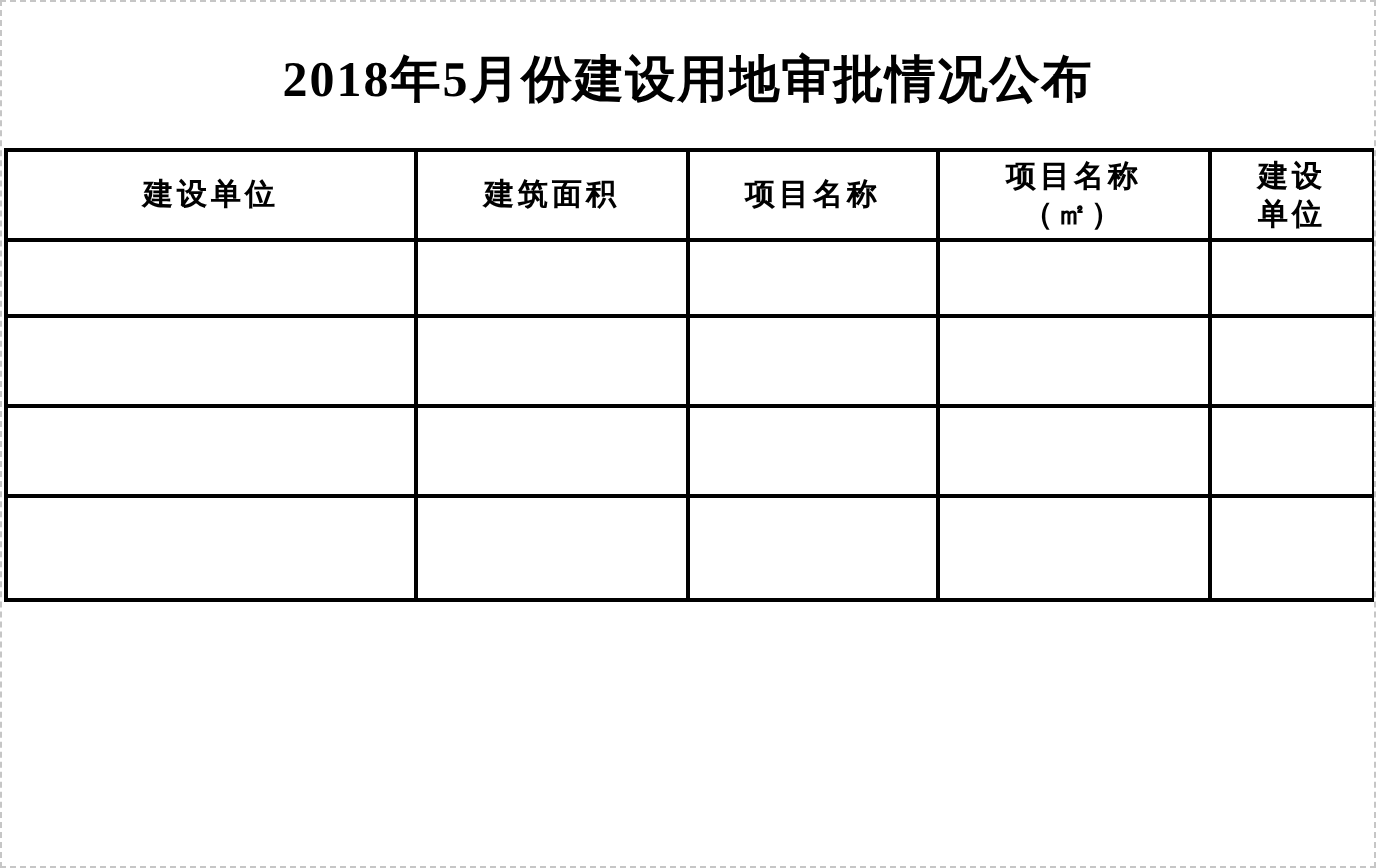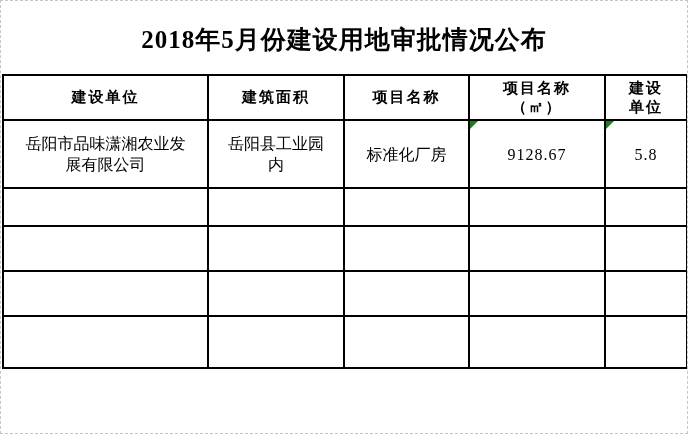--- a/index.html
+++ b/index.html
@@ -95,33 +95,20 @@
     <thead>
       <tr>
         <th>建设单位</th>
         <th>建筑面积</th>
         <th>项目名称</th>
         <th>项目名称（㎡）</th>
         <th>建设单位</th>
       </tr>
     </thead>
     <tbody>
-      <tr class="row-1">
-        <td>岳阳市品味潇湘农业发展有限公司</td>
-        <td>岳阳县工业园内</td>
-        <td>标准化厂房</td>
-        <td class="num-cell">
-          <span class="flag"></span>
-          <span>9128.67</span>
-        </td>
-        <td class="num-cell">
-          <span class="flag"></span>
-          <span>5.8</span>
-        </td>
-      </tr>
       <tr class="row-3">
         <td></td>
         <td></td>
         <td></td>
         <td></td>
         <td></td>
       </tr>
       <tr class="row-4">
         <td></td>
         <td></td>

